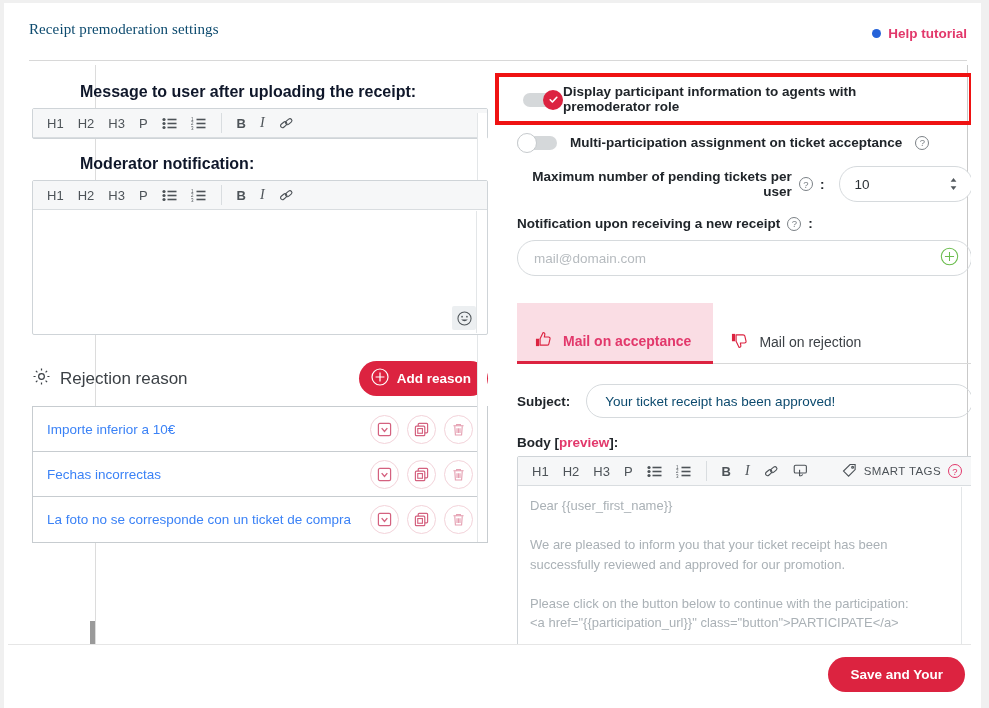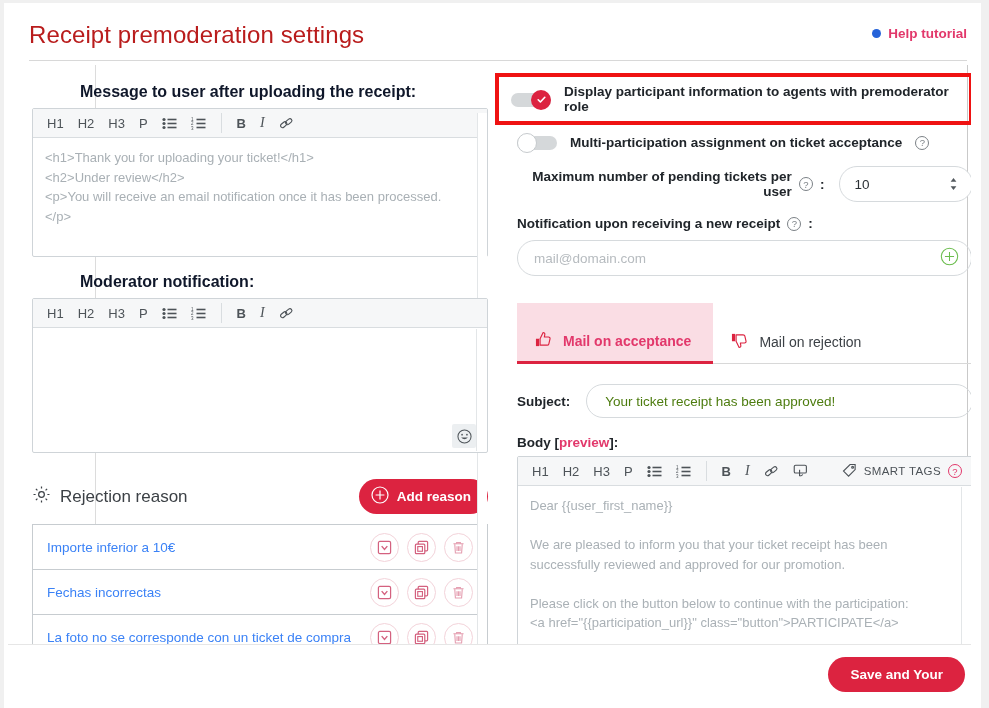--- a/index.html
+++ b/index.html
@@ -20,21 +20,21 @@
     overflow: hidden;
   }
   
   .header {
     position: absolute; left: 25px; top: 18px; width: 938px;
     height: 40px;
     border-bottom: 1px solid #d8d8d8;
     display: flex; align-items: flex-start; justify-content: space-between;
   }
   .page-title {
-    font-size: 24px; color: #b91c1c; font-weight: 400; letter-spacing: .1px;
+    font-size: 15px; color: #0c4a6e; font-weight: 400; letter-spacing: .1px; font-family: Liberation Serif, serif;
   }
   .help-link {
     display: flex; align-items: center; gap: 7px;
     color: #e2386b; font-size: 13.5px; font-weight: 600;
     padding-top: 5px;
   }
   .blue-dot { width: 9px; height: 9px; border-radius: 50%; background: #2563d9; display:inline-block; }
 
   
   .body-area {
@@ -99,22 +99,22 @@
   .rr-label { font-size: 13.5px; font-weight: normal; color: #3b82f6; }
   .rr-actions { display: flex; gap: 8px; }
   .circ-btn {
     width: 29px; height: 29px; border-radius: 50%; border: 1px solid #f3d3da;
     display: flex; align-items: center; justify-content: center;
   }
 
   
   .col-right { position: absolute; left: 505px; top: 8px; width: 460px; }
   .highlight-box {
-    border: 4px solid #ef1212; padding: 7px 12px; margin: 0 0 8px -18px;
-    width: 478px; display: flex; align-items: center; gap: 13px;
+    border: 4px solid #ef1212; padding: 7px 24px; margin: 0 0 8px -18px;
+    width: 478px; display: flex; align-items: center; 
   }
   .toggle-row { display: flex; align-items: center; gap: 13px; margin-bottom: 14px; padding-left: 4px; }
   .toggle { position: relative; width: 40px; height: 19px; flex: none; }
   .toggle .track { position: absolute; left: 0; top: 3px; width: 40px; height: 14px; border-radius: 8px; background: #d5d8da; }
   .toggle.on .knob {
     position: absolute; right: 0; top: 0; width: 20px; height: 20px; border-radius: 50%;
     background: #dc2340; display: flex; align-items: center; justify-content: center;
   }
   .toggle.off .knob {
     position: absolute; left: 0; top: 0; width: 20px; height: 20px; border-radius: 50%;
@@ -149,21 +149,21 @@
     font-size: 14px; color: #3c4146;
   }
   .tab.active {
     background: #fadde4; color: #e2386b; font-weight: bold;
     border-bottom: 3px solid #dc2340; margin-bottom: -1px;
   }
 
   .subject-row { display: flex; align-items: center; gap: 16px; margin: 20px 0 0 4px; }
   .subject-input {
     flex: 1; height: 34px; border: 1px solid #d6dadd; border-radius: 18px;
-    display: flex; align-items: center; padding: 0 18px; font-size: 13.5px; color: #4d7c0f;
+    display: flex; align-items: center; padding: 0 18px; font-size: 13.5px; color: #0c4a6e;
   }
   .body-lbl { margin: 17px 0 6px 4px; font-size: 13.5px; font-weight: bold; color: #20252a; }
   .preview-link { color: #e2386b; }
   .ed3 { margin-left: 4px; position: relative; }
   .ed3 .editor-toolbar { justify-content: space-between; padding-right: 10px; }
   .tb-left { display: flex; align-items: center; gap: 2px; }
   .tb-right { display: flex; align-items: center; gap: 7px; font-size: 11.5px; color: #4d5358; letter-spacing: .4px; }
   .ed3 .editor-body { height: 196px; color: #aab1b6; }
   .ed3-scrollbar { position: absolute; right: 1px; top: 30px; width: 10px; bottom: 1px; background:#fff; border-left: 1px solid #e3e6e8; }
 
@@ -234,24 +234,20 @@
           <span class="tb-btn ital">I</span>
           <span class="tb-btn tb-ico">
             <svg width="15" height="13" viewBox="0 0 16 14">
                 <g fill="none" stroke="#4d5358" stroke-width="1.2">
                   <rect x="1.2" y="6.2" width="7.6" height="4.2" rx="2.1" transform="rotate(-40 5 8.3)"></rect>
                   <rect x="6.6" y="2.9" width="7.6" height="4.2" rx="2.1" transform="rotate(-40 10.4 5)"></rect>
                 </g>
               </svg>
           </span>
         </div>
-        <div class="editor-body">&lt;h1&gt;Thank you for uploading your ticket!&lt;/h1&gt;
-&lt;h2&gt;Under review&lt;/h2&gt;
-&lt;p&gt;You will receive an email notification once it has been processed.
-&lt;/p&gt;</div>
         <div class="ed1-scrollbar"></div>
       </div>
 
       <div class="field-label" style="margin-top:16px;">Moderator notification:</div>
       <div class="editor ed2">
         <div class="editor-toolbar">
           <span class="tb-btn">H1</span>
           <span class="tb-btn">H2</span>
           <span class="tb-btn">H3</span>
           <span class="tb-btn">P</span>

